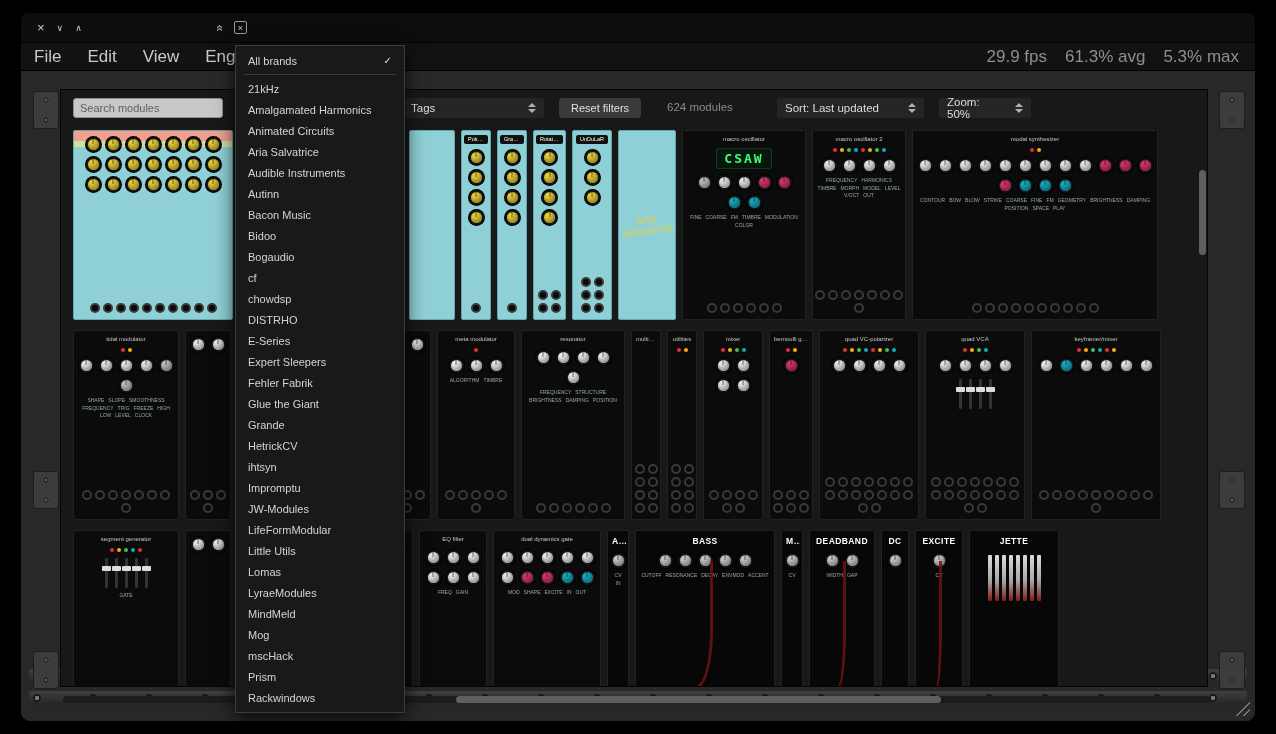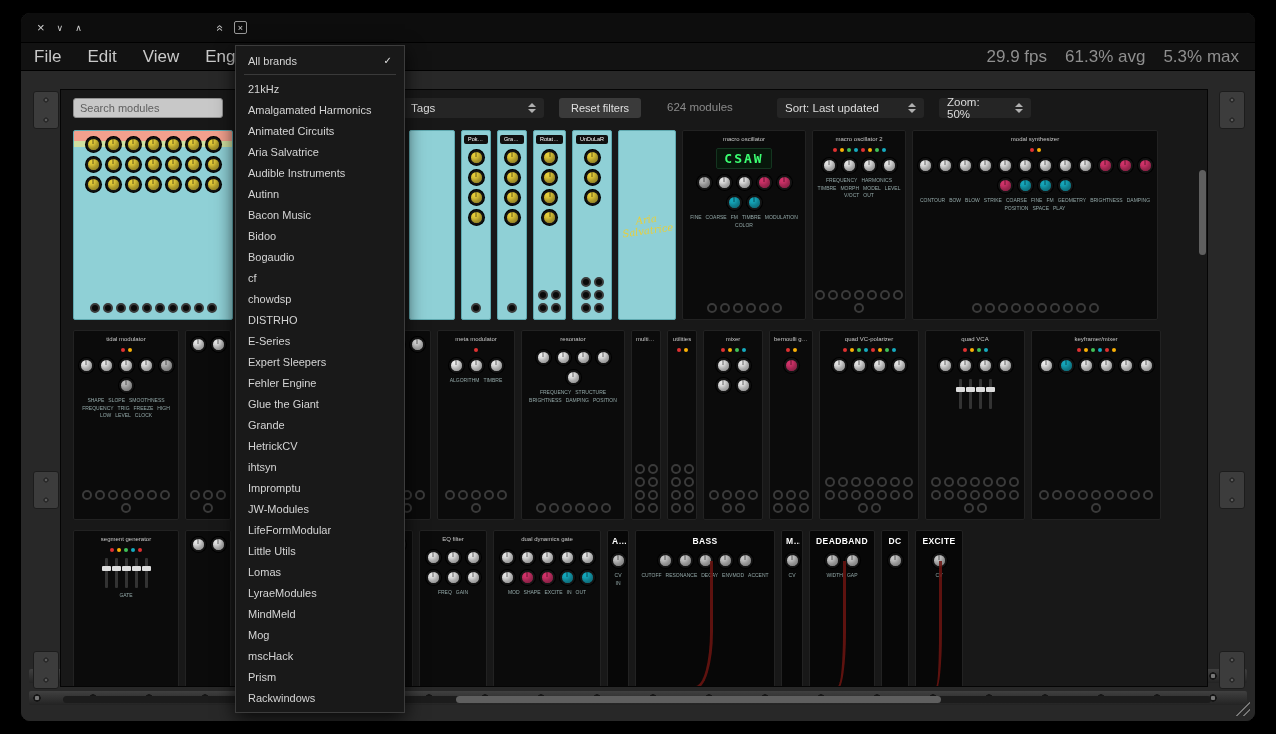--- a/index.html
+++ b/index.html
@@ -816,20 +816,33 @@
           <div class="module autinn" style="width: 48px;">
             <div class="m-title">EXCITE</div>
             <div class="m-knobs">
               <span class="knob" style="background: rgb(200, 200, 200);"></span>
             </div>
             <div class="m-labels">
               <span>CV</span>
             </div>
             <span class="cable"></span>
           </div>
+          <div class="module autinn" style="width: 90px;">
+            <div class="m-title">JETTE</div>
+            <div class="m-bars">
+              <span class="bar"></span>
+              <span class="bar"></span>
+              <span class="bar"></span>
+              <span class="bar"></span>
+              <span class="bar"></span>
+              <span class="bar"></span>
+              <span class="bar"></span>
+              <span class="bar"></span>
+            </div>
+          </div>
         </div>
       </div>
     <div class="vscroll-thumb"></div>
   </div>
 
   <div class="brandmenu" id="brand-menu">
       <div class="bm-item">
         <span>All brands</span>
         <span class="chk">✓</span>
       </div>
@@ -870,21 +883,21 @@
       <div class="bm-item">
         <span>DISTRHO</span>
       </div>
       <div class="bm-item">
         <span>E-Series</span>
       </div>
       <div class="bm-item">
         <span>Expert Sleepers</span>
       </div>
       <div class="bm-item">
-        <span>Fehler Engine</span>
+        <span>Fehler Fabrik</span>
       </div>
       <div class="bm-item">
         <span>Glue the Giant</span>
       </div>
       <div class="bm-item">
         <span>Grande</span>
       </div>
       <div class="bm-item">
         <span>HetrickCV</span>
       </div>

